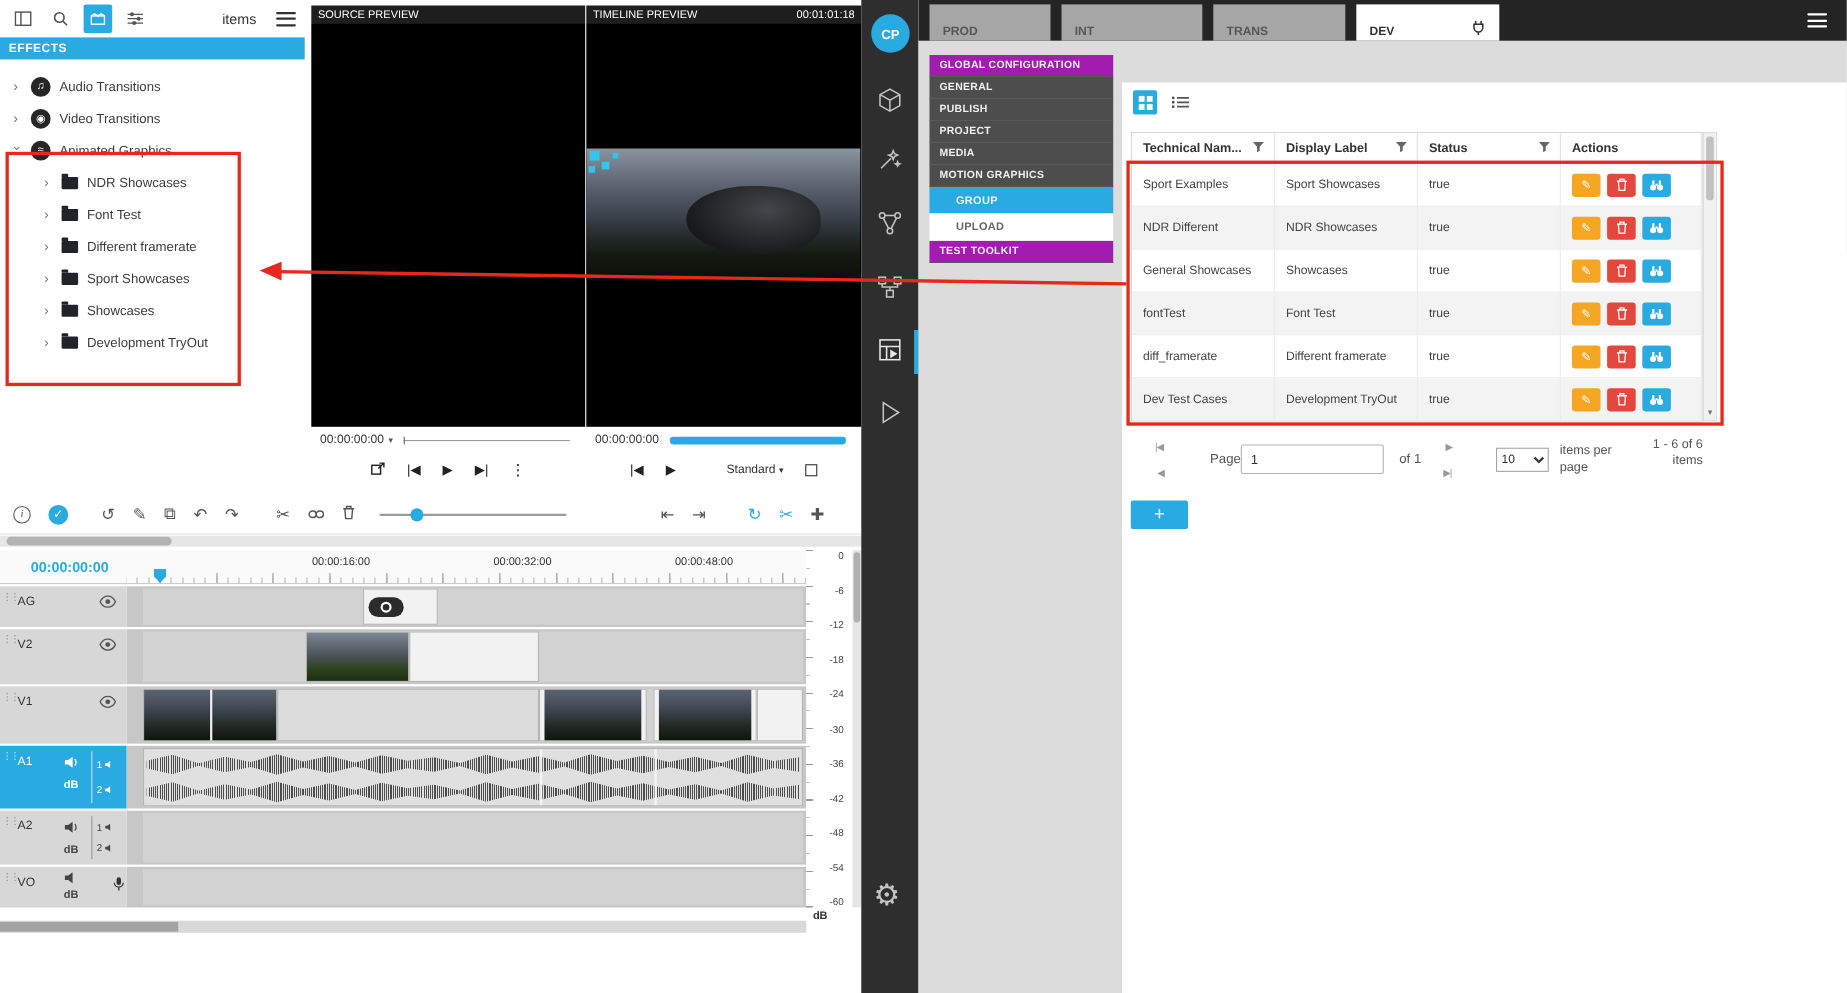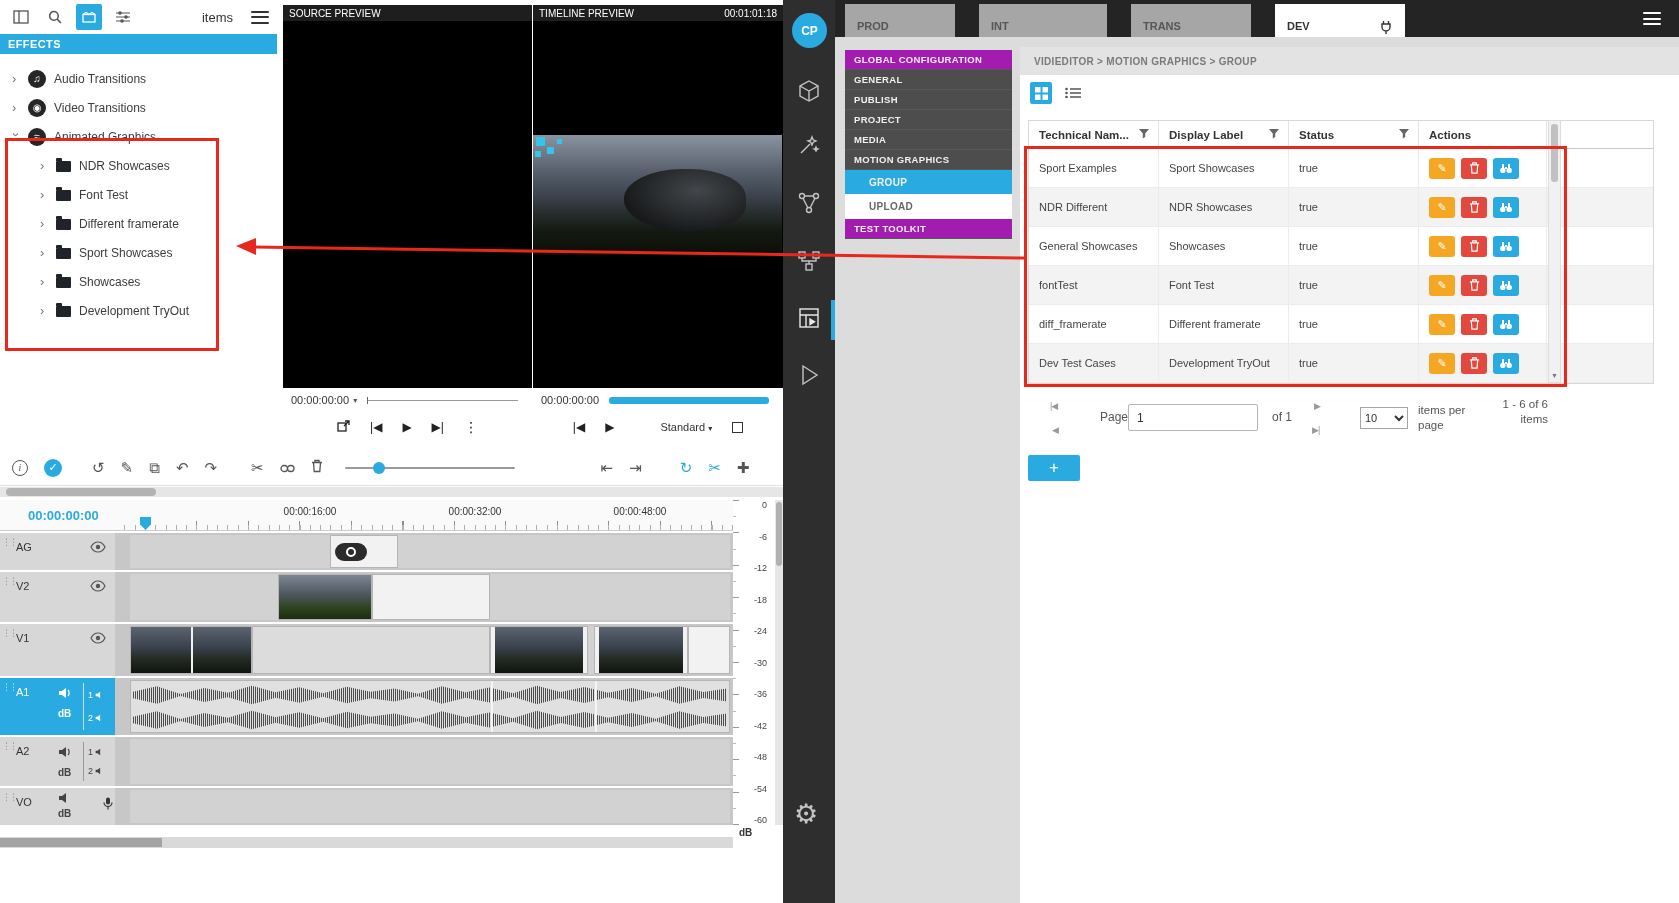--- a/index.html
+++ b/index.html
@@ -96,34 +96,34 @@
 
 .mid{position:absolute;left:783px;top:0;width:52px;height:903px;background:#2e2e2e}
 .avatar{position:absolute;left:9px;top:13px;width:35px;height:35px;border-radius:50%;background:#29abe2;color:#fff;font-size:12px;font-weight:bold;display:flex;align-items:center;justify-content:center}
 .mico{position:absolute;left:13px;width:26px;height:26px;display:flex;align-items:center;justify-content:center;cursor:pointer}
 .mind{position:absolute;right:0;top:300px;width:4px;height:40px;background:#29abe2}
 .gear{position:absolute;left:11px;top:798px;font-size:27px;color:#c4c4c4;cursor:pointer}
 
 
 .admin{position:absolute;left:835px;top:0;width:844px;height:903px;background:#dcdcdc}
 .atop{position:absolute;left:0;top:0;width:844px;height:37px;background:#242424;display:flex;align-items:flex-end;padding:0 0 0 10px}
-.tab{height:33px;margin-right:24px;background:#a6a6a6;color:#565656;font-size:11px;font-weight:bold;display:flex;align-items:flex-start;padding:16px 12px;cursor:pointer;min-width:110px}
+.tab{height:33px;margin-right:10px;background:#a6a6a6;color:#565656;font-size:11px;font-weight:bold;display:flex;align-items:flex-end;padding:2px 12px;cursor:pointer;min-width:110px}
 .tab.active{background:#fff;color:#333;justify-content:space-between;min-width:130px}
 .aburger{position:absolute;right:18px;top:12px;color:#fff}
 .nav{position:absolute;left:10px;top:50px;width:167px;font-size:9.5px;font-weight:bold;letter-spacing:.3px;color:#f0f0f0}
 .nitem{height:20px;display:flex;align-items:center;padding-left:9px;background:#4d4d4d;cursor:pointer;border-bottom:1px solid #585858}
 .nitem.hdr{background:#a21caf}
 .nitem.active{height:24px;background:#29abe2;padding-left:24px;font-size:10px;border-bottom:none}
 .nitem.sub{height:25px;background:#fff;color:#666;padding-left:24px;font-size:10px;border-bottom:none}
 .crumbbar{position:absolute;left:185px;top:47px;width:659px;height:28px;background:#e3e3e3;display:flex;align-items:center;padding:0 14px;font-size:10px;font-weight:bold;color:#7a7a7a;letter-spacing:.3px}
 .content{position:absolute;left:185px;top:75px;width:659px;height:828px;background:#fff}
 .vtoggle{position:absolute;left:10px;top:7px;display:flex;gap:10px}
 .vbtn{width:22px;height:22px;display:flex;align-items:center;justify-content:center;border-radius:2px;cursor:pointer}
 .vbtn.sel{background:#29abe2}
-.table{position:absolute;left:8px;top:45px;width:626px;border:1px solid #d8d8d8}
+.table{position:absolute;left:8px;top:45px;width:520px;border:1px solid #d8d8d8}
 .t-head{display:grid;grid-template-columns:130px 130px 130px 128px;height:28px;background:#fff;border-bottom:1px solid #c9c9c9}
 .t-head .hc{display:flex;align-items:center;justify-content:space-between;padding:0 8px 0 10px;font-size:11.5px;font-weight:bold;color:#333;border-right:1px solid #e3e3e3}
 .t-row{display:grid;grid-template-columns:130px 130px 130px 128px;height:39px;border-bottom:1px solid #ececec;background:#fff}
 .t-row.alt{background:#f3f3f3}
 .t-row .c{display:flex;align-items:center;padding-left:10px;font-size:11px;color:#444;border-right:1px solid #ececec;overflow:hidden;white-space:nowrap}
 .acts{display:flex;align-items:center;gap:6px;padding-left:12px}
 .abtn{width:26px;height:21px;border-radius:3px;display:flex;align-items:center;justify-content:center;cursor:pointer;color:#fff;font-size:11px}
 .abtn.edit{background:#f5a623}
 .abtn.del{background:#e2483d}
 .abtn.view{background:#29abe2}
@@ -587,23 +587,20 @@
           <span>GROUP</span>
         </div>
       <div class="nitem sub">
           <span>UPLOAD</span>
         </div>
       <div class="nitem hdr">
           <span>TEST TOOLKIT</span>
         </div>
     </div>
 
-    <div class="crumbbar">
-        <span>VIDIEDITOR &gt; MOTION GRAPHICS &gt; GROUP</span>
-      </div>
 
     <div class="content">
       <div class="vtoggle">
         <span class="vbtn sel">
             <svg width="13" height="13" viewBox="0 0 13 13">
               <rect x="0" y="0" width="5.5" height="5.5" fill="#fff"></rect>
               <rect x="7.5" y="0" width="5.5" height="5.5" fill="#fff"></rect>
               <rect x="0" y="7.5" width="5.5" height="5.5" fill="#fff"></rect>
               <rect x="7.5" y="7.5" width="5.5" height="5.5" fill="#fff"></rect>
             </svg>

